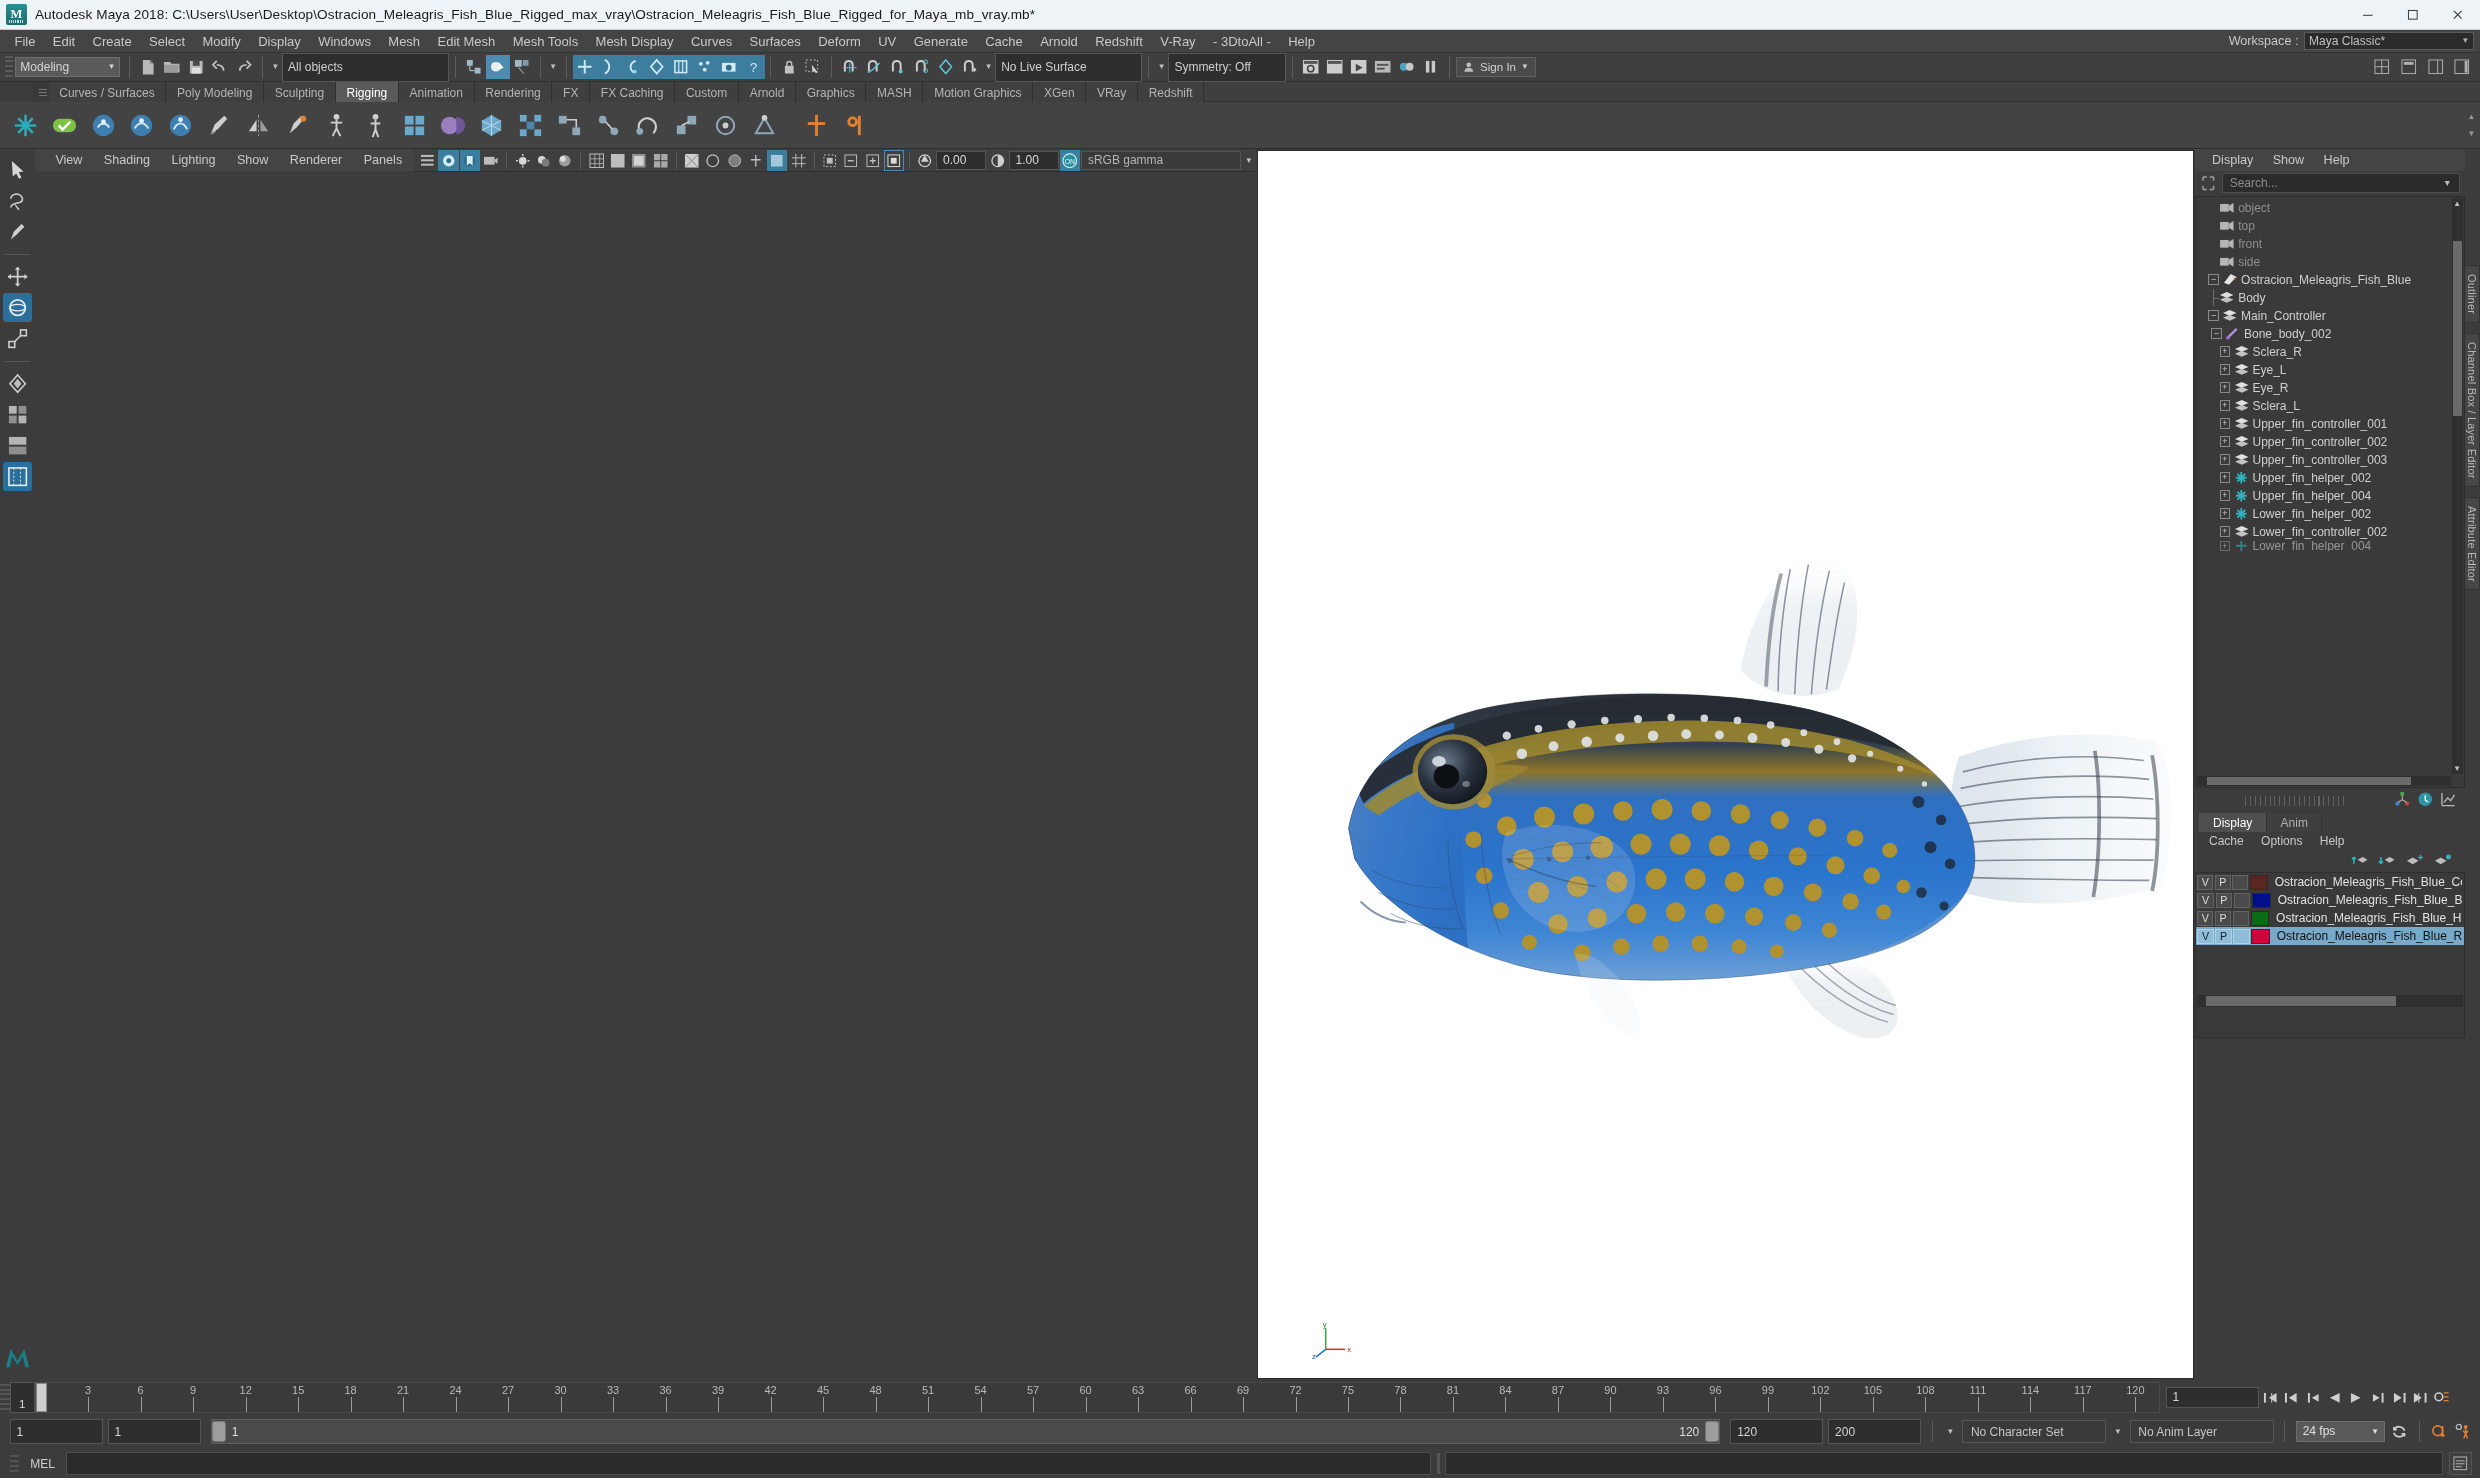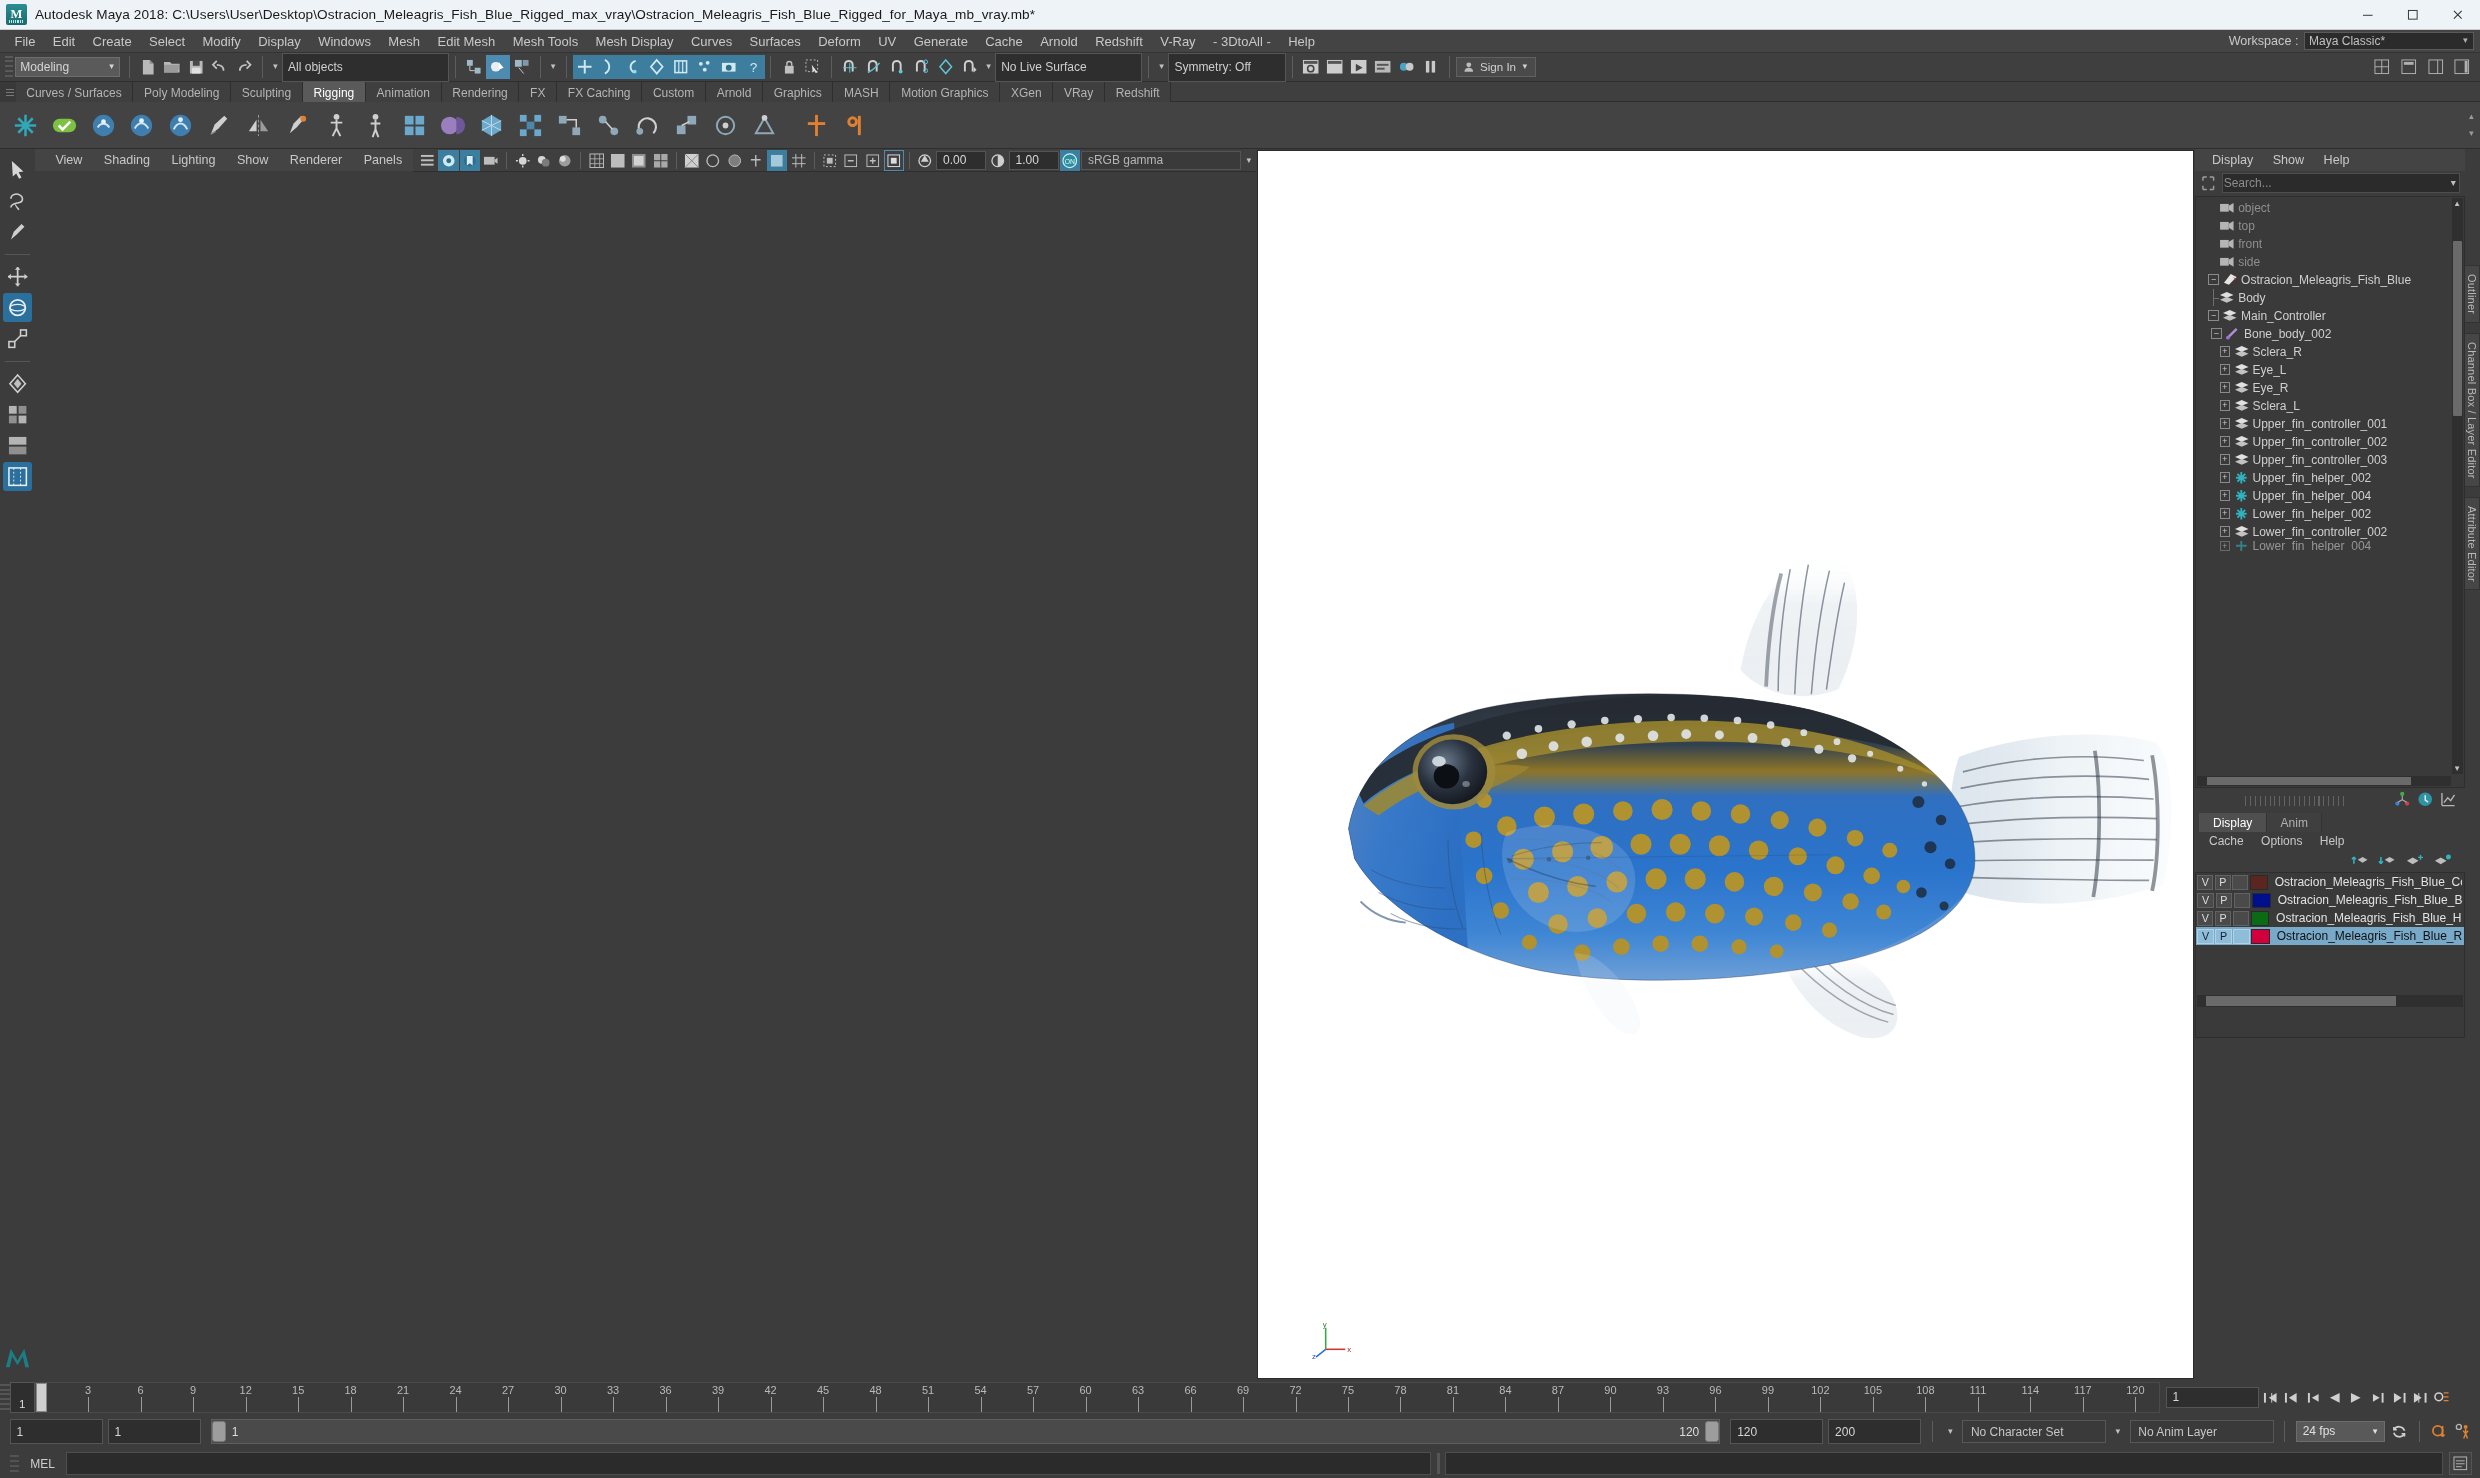--- a/index.html
+++ b/index.html
@@ -62,21 +62,21 @@
   .ibtn.teal{ background:#3d7d9e; }
   .txtfield{ height:29px; background:#2e2e2e; border:1px solid #555; color:#cfcfcf;
     font-size:12px; display:flex; align-items:center; padding:0 4.9px; }
   .drop-arw{ width:13.6px; height:20.4px; display:flex; align-items:center; justify-content:center;
     font-size:7.8px; color:#c0c0c0; }
   .signin{ height:20.4px; background:#4a4a4a; border:1px solid #606060; display:flex;
     align-items:center; gap:4.9px; padding:0 6.8px; font-size:11.6px; color:#d0d0d0; }
 
   
   .shelf-tabs{ height:20.4px; flex:0 0 20.4px; background:#393939; display:flex; align-items:stretch;
-    padding-left:4px; }
+    padding-left:4px;margin-left:33px; }
   .shelf-grip{ width:11.6px; display:flex; align-items:center; justify-content:center; }
   .shelf-grip i{ display:block; width:7.8px; height:6.8px;
     background:repeating-linear-gradient(0deg,#787878 0 1px,transparent 1px 2.9px);}
   .stab{ font-size:12px; color:#b4b4b4; padding:1.9px 10.7px 0 10.7px; display:flex; align-items:center;
     border-right:1px solid #2e2e2e; background:#3f3f3f; white-space:nowrap; }
   .stab.active{ background:#5a5a5a; color:#fff; }
   .shelf-fill{ flex:1; background:#3f3f3f; border-bottom:1px solid #2e2e2e;}
 
   
   .shelf{ height:47px; flex:0 0 47px; background:#434343; display:flex; align-items:center;
@@ -122,21 +122,21 @@
 
   
   .rightdock{ width:270px; flex:0 0 270px; display:flex; flex-direction:column;
     background:#3c3c3c; }
   .dockpanel{ display:flex; flex-direction:column; background:#3c3c3c; }
   .panel-menu{ height:21.3px; display:flex; align-items:center; padding-left:7.8px; background:#444;}
   .panel-menu .menu-item{ font-size:12.6px; padding:1.9px 9.7px; }
   .searchrow{ height:25px; display:flex; align-items:center; gap:3.9px; padding:0 4.9px; background:#3c3c3c;}
   .search-ico{ width:18.4px; height:18.4px; display:flex; align-items:center; justify-content:center; }
   .searchbox{ flex:1; height:19.4px; background:#2b2b2b; border:1px solid #4e4e4e; display:flex;
-    align-items:center; padding:0 1px; color:#8c8c8c; font-size:12px; }
+    align-items:center; padding:0 7px; color:#8c8c8c; font-size:12px; }
   .searchbox .arw{ margin-left:auto; color:#bdbdbd; font-size:8.7px; }
 
   .outliner{ flex:1; background:#3a3a3a; overflow:hidden; position:relative;
     border:1px solid #2e2e2e; }
   .ol-list{ padding:1.9px 0 0 0; }
   .ol-row{ height:18px; display:flex; align-items:center; font-size:12px; color:#cfcfcf;
     white-space:nowrap; padding-left:1.9px; }
   .ol-row.dim{ color:#8e8e8e; }
   .exp{ width:10.7px; height:10.7px; border:1px solid #8a8a8a; color:#cfcfcf; font-size:8.7px;
     line-height:8.7px; text-align:center; margin-right:2.9px; background:transparent; flex:0 0 10.7px;}

